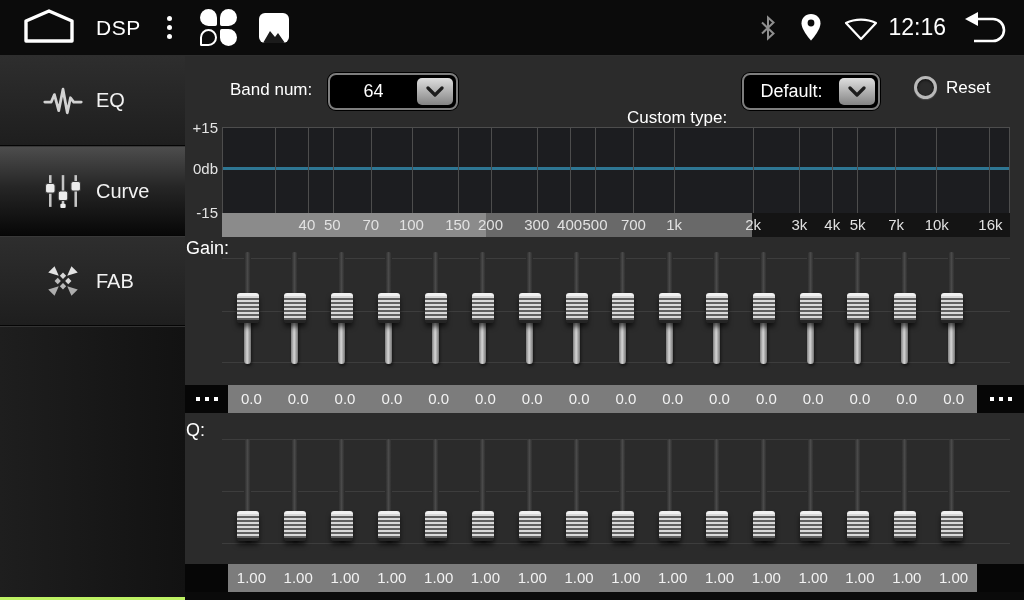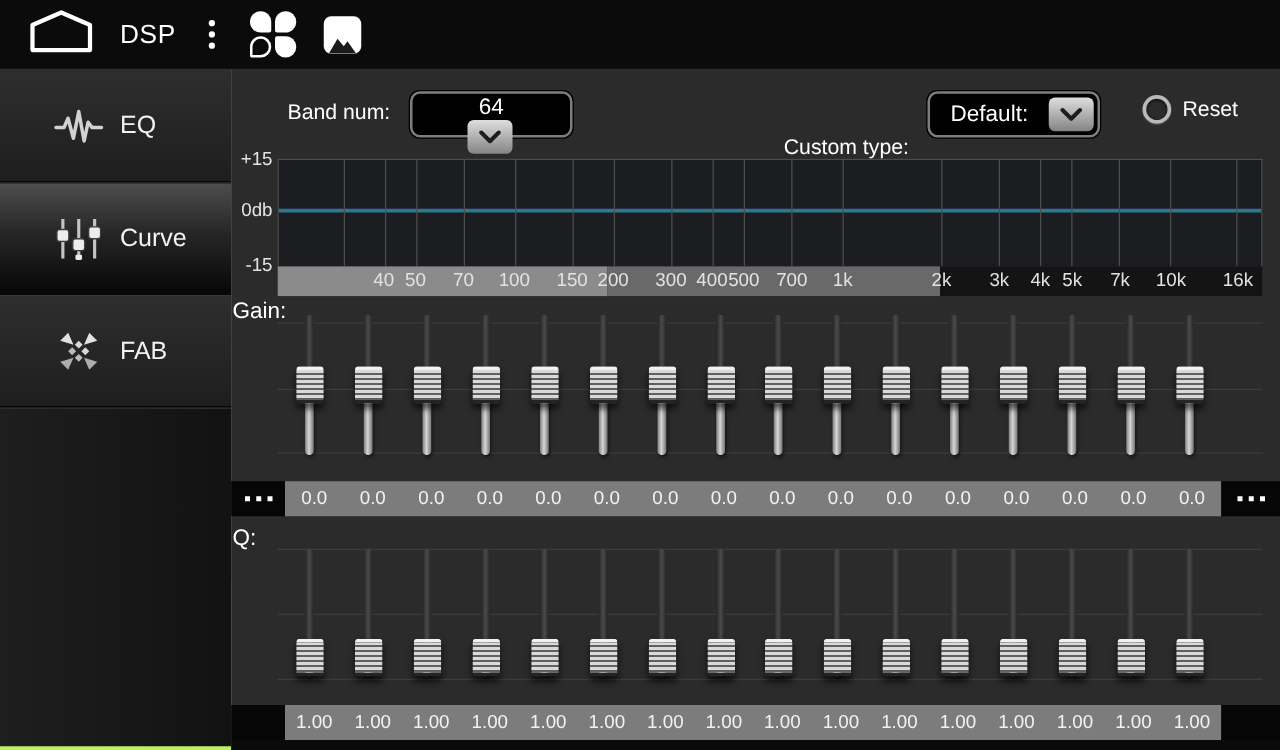--- a/index.html
+++ b/index.html
@@ -113,20 +113,45 @@
           <span class="p tr"></span>
           <span class="p bl"></span>
           <span class="p br"></span>
       </span>
       <span id="gal-ic">
         <svg width="26" height="14" viewBox="0 0 26 14">
             <polygon points="2,14 9,2 14,8 17,4 24,14" fill="#1b1b1b"></polygon>
           </svg>
       </span>
     </div>
+    <div class="tb-right">
+      <span class="tb-ic">
+        <svg width="20" height="28" viewBox="0 0 20 28">
+            <path d="M4 8.5 L15.5 19.5 L10 24.5 V3.5 L15.5 8.5 L4 19.5" fill="none" stroke="#8f8f8f" stroke-width="2"></path>
+          </svg>
+      </span>
+      <span class="tb-ic">
+        <svg width="22" height="29" viewBox="0 0 22 29">
+            <path d="M11 1 C5.5 1 1.5 5 1.5 10.2 c0 7 9.5 17.3 9.5 17.3 s9.5 -10.3 9.5 -17.3 C20.5 5 16.5 1 11 1 Z" fill="#fff"></path>
+            <circle cx="11" cy="10" r="3.4" fill="#0b0b0b"></circle>
+          </svg>
+      </span>
+      <span class="tb-ic">
+        <svg width="34" height="27" viewBox="0 0 34 27">
+            <path d="M2 9 L17 25 L32 9 A25 17 0 0 0 2 9 Z" fill="none" stroke="#fff" stroke-width="2.2" stroke-linejoin="round"></path>
+          </svg>
+      </span>
+      <span id="tb-time">12:16</span>
+      <span class="tb-ic" style="margin:0 16px 0 0;">
+        <svg width="48" height="36" viewBox="0 0 48 36">
+            <path d="M16 9 H33 A11 11 0 0 1 33 31 H14" fill="none" stroke="#fff" stroke-width="2.6"></path>
+            <path d="M18 2 L5 9 L18 16 Z" fill="#fff"></path>
+          </svg>
+      </span>
+    </div>
   </div>
 
   <div id="sidebar">
       <div class="side-row">
         <span class="ic">
           <svg width="40" height="30" viewBox="0 0 36 28">
             <polyline points="1,15 7,15 10,8 14,23 18,3 22,25 25,11 28,15 35,15" fill="none" stroke="#d2d2d2" stroke-width="2.6" stroke-linejoin="round" stroke-linecap="round"></polyline>
           </svg>
         </span>
         <span class="lb">EQ</span>
@@ -159,21 +184,21 @@
           </svg>
         </span>
         <span class="lb">FAB</span>
       </div>
       <div id="side-rest"></div>
     </div>
 
   <div id="main">
 
     <span class="abs ctl-label" style="left:45px;top:24px;">Band num:</span>
-    <div class="abs dropdown" style="left:143px;top:17px;width:130px;flex-direction:column;">
+    <div class="abs dropdown" style="left:143px;top:17px;width:130px;">
       <span class="dd-value">64</span>
       <span class="dd-btn">
         <svg width="18" height="11" viewBox="0 0 18 11">
             <polyline points="2,2 9,9 16,2" fill="none" stroke="#1d1d1d" stroke-width="3.2" stroke-linecap="round" stroke-linejoin="round"></polyline>
           </svg>
       </span>
     </div>
 
     <span class="abs ctl-label" style="left:442px;top:24px;margin-top:28px;">Custom type:</span>
     <div class="abs dropdown" style="left:557px;top:17px;width:138px;">

